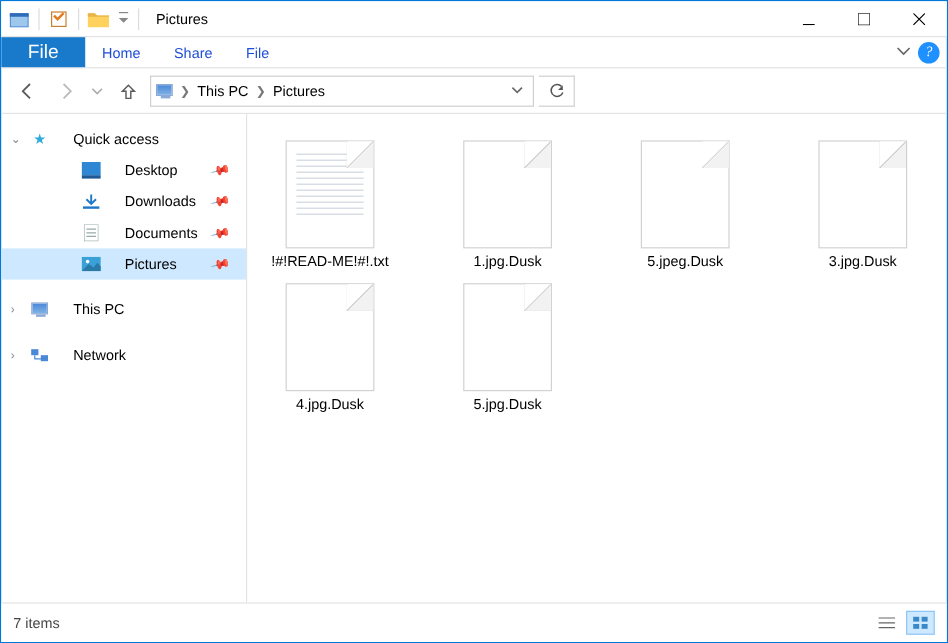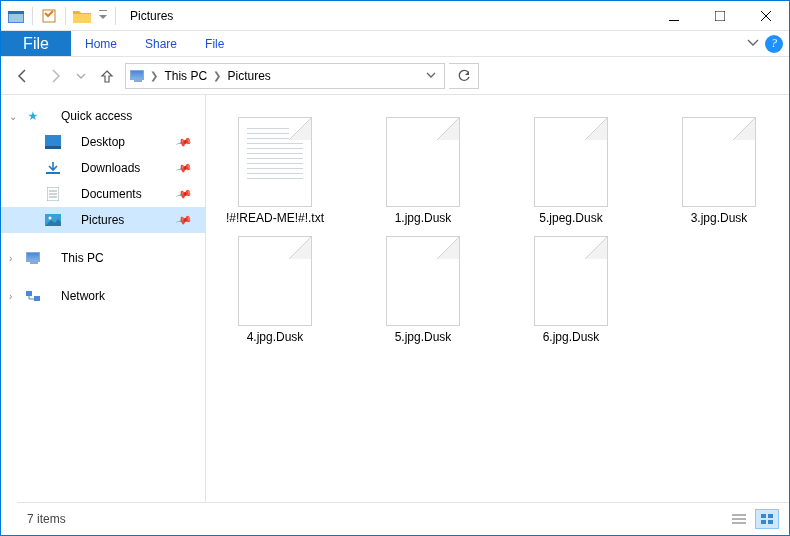--- a/index.html
+++ b/index.html
@@ -32,38 +32,38 @@
 .bc-item { padding:0 4px; color:#000; }
 .bc-drop { margin-left:auto; padding:0 8px; color:#666; }
 .refresh { width:30px; height:26px; border:1px solid #cfcfcf; border-left:none; display:flex; align-items:center; justify-content:center; color:#555; }
 .search { flex:1; height:26px; border:1px solid #cfcfcf; margin-left:10px; display:flex; align-items:center; padding:0 6px; color:#888; }
 .search-ic { margin-right:6px; color:#8a8a8a; }
 
 
 .body { display:flex; height:412px; }
 .nav { width:205px; border-right:1px solid #e3e3e3; padding:8px 0; overflow:hidden; }
 .navitem { height:26px; display:flex; align-items:center; padding:0 0 0 24px; gap:8px; position:relative; }
-.navitem.sub { padding-left:44px; }
+.navitem.sub { padding-left:67px; }
 .navitem.sel { background:#cde8ff; }
 .expander { position:absolute; left:8px; color:#888; font-size:10px; }
 .pin { margin-left:auto; margin-right:14px; color:#7a7a7a; transform:rotate(30deg); font-size:11px; }
 .navlabel { color:#000;margin-left:12px; }
 .ic { width:16px; height:16px; display:inline-flex; align-items:center; justify-content:center; }
 
 .content { flex:1; padding:22px 10px 10px 10px; display:flex; flex-wrap:wrap; align-content:flex-start; gap:10px 30px; overflow:auto; }
 .file { width:118px; display:flex; flex-direction:column; align-items:center; text-align:center;justify-content:space-between; }
 .file-label { margin-top:4px; color:#000; line-height:1.25; word-break:break-word; }
 .thumb { width:74px; height:90px; position:relative; background:#fff; border:1px solid #d2d2d2; }
 .thumb::after { content:""; position:absolute; top:0; right:0; width:22px; height:22px; background:linear-gradient(135deg,#fff 0 48%,#d2d2d2 49% 51%, #f2f2f2 52% 100%); }
 .fold { position:absolute; top:0; right:0; width:22px; height:22px; background:#fff; border-left:1px solid #d2d2d2; border-bottom:1px solid #d2d2d2; }
 .textlines { position:absolute; top:10px; left:8px; right:8px; bottom:10px; display:flex; flex-direction:column; gap:4px; }
 .textlines i { display:block; height:1px; background:#cfd6dc; }
 
 
-.status { position:absolute; left:0; right:0; bottom:0; height:26px; border-top:1px solid #e3e3e3; display:flex; align-items:center; padding:16px 10px; background:#fff;margin-left:16px; }
+.status { position:absolute; left:0; right:0; bottom:0; height:26px; border-top:1px solid #e3e3e3; display:flex; align-items:center; padding:16px 10px; background:#fff; }
 .status-text { color:#444; }
 .viewbtns { margin-left:auto; display:flex; gap:4px; }
 .vbtn { width:24px; height:20px; border:1px solid transparent; display:flex; align-items:center; justify-content:center; }
 .vbtn.on { background:#cde8ff; border-color:#8ec7f5; }
 
 
 .star { color:#2eaadc; }
 .ic-pc { border:1px solid #8aa9d6; width:14px; height:10px; background:linear-gradient(#4a88d8,#7fb2e6); position:relative; top:-1px; }
 .ic-pc::after { content:""; position:absolute; bottom:-3px; left:3px; width:8px; height:2px; background:#8aa9d6; }
 </style>
@@ -298,26 +298,20 @@
           <div class="fold"></div>
         </div>
       <div class="file-label">4.jpg.Dusk</div>
     </div>
     <div class="file">
       <div class="thumb">
           <div class="fold"></div>
         </div>
       <div class="file-label">5.jpg.Dusk</div>
     </div>
-    <div class="file">
-      <div class="thumb">
-          <div class="fold"></div>
-        </div>
-      <div class="file-label">6.jpg.Dusk</div>
-    </div>
   </div>
 </div>
 
 <div class="status">
   <span class="status-text">7 items</span>
   <div class="viewbtns">
     <div class="vbtn">
         <svg width="14" height="12">
           <line x1="0" y1="2" x2="14" y2="2" stroke="#666"></line>
           <line x1="0" y1="6" x2="14" y2="6" stroke="#666"></line>

